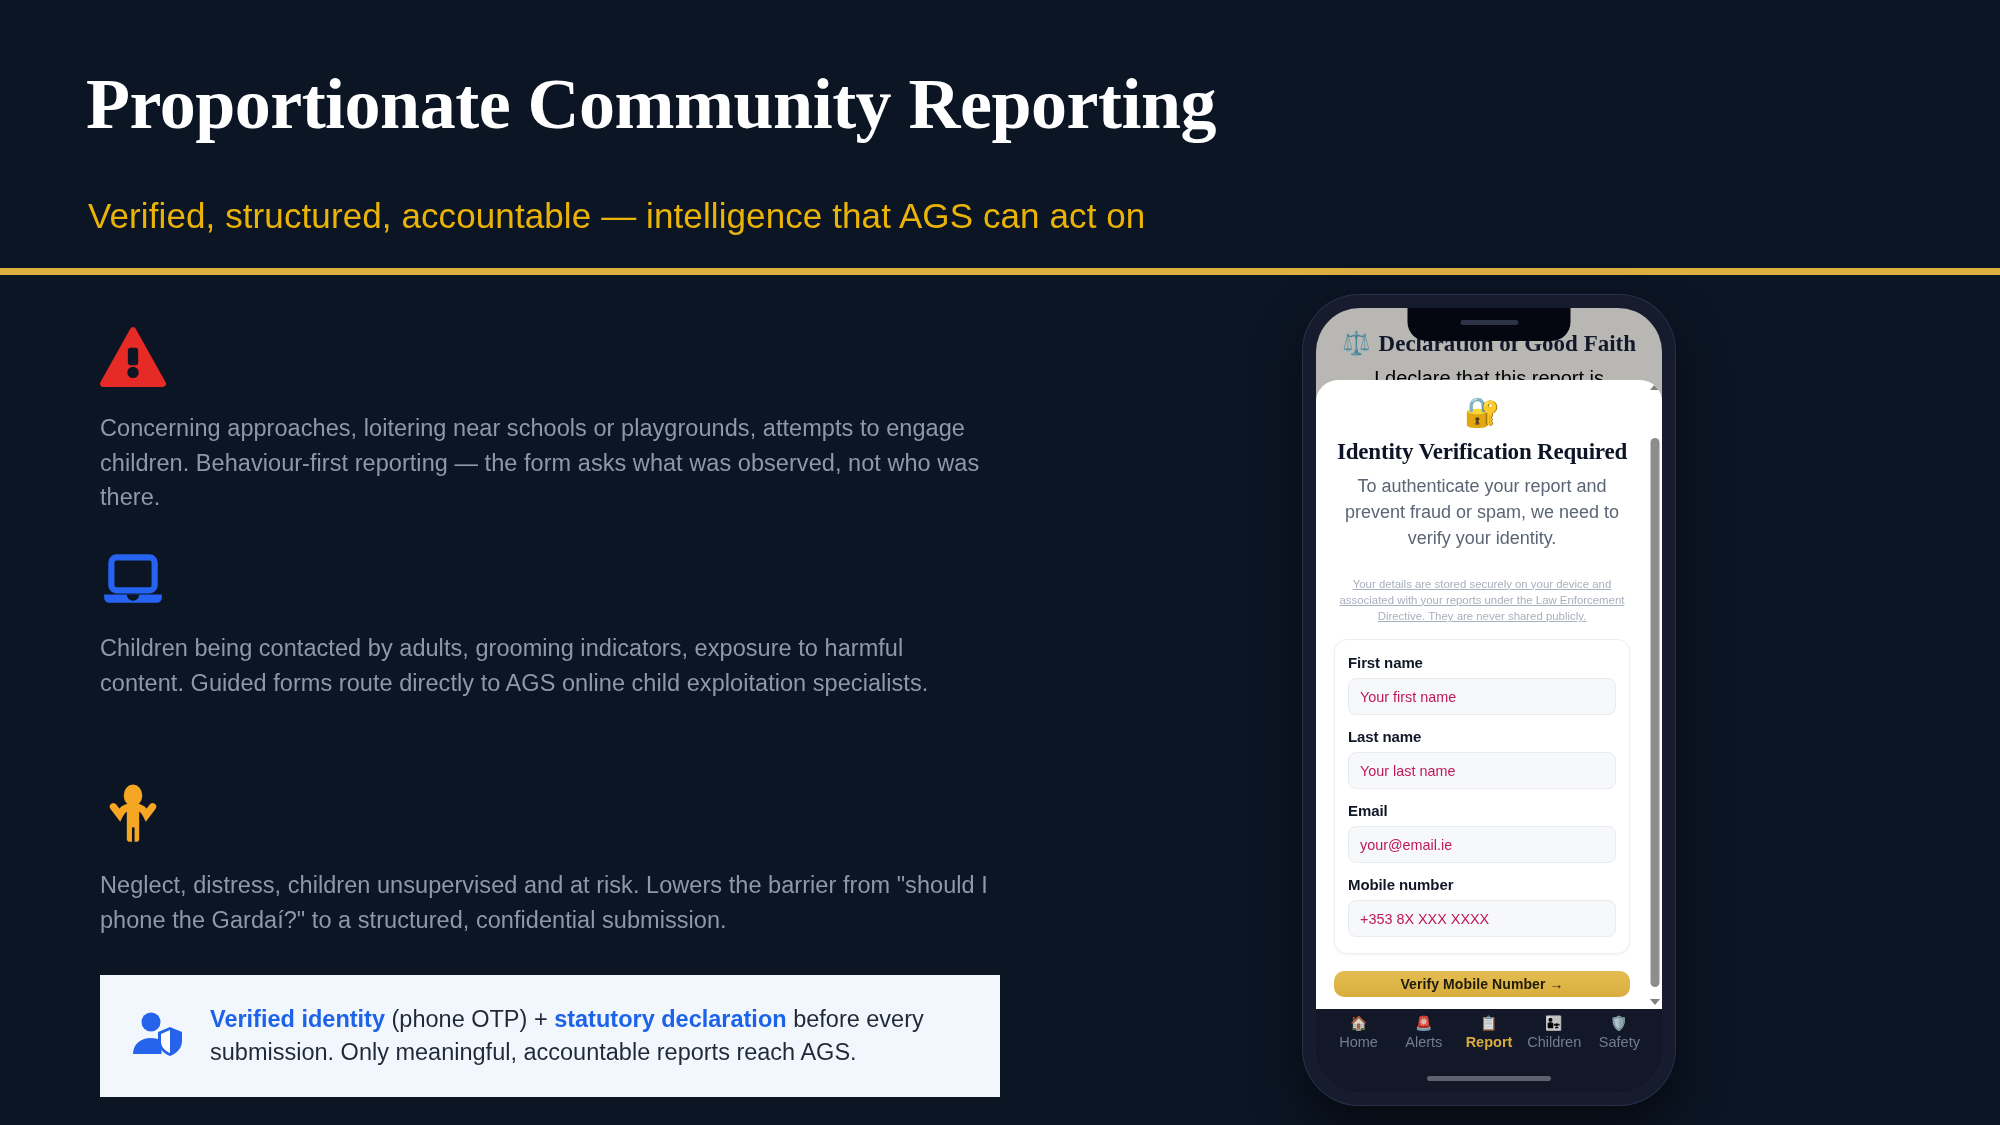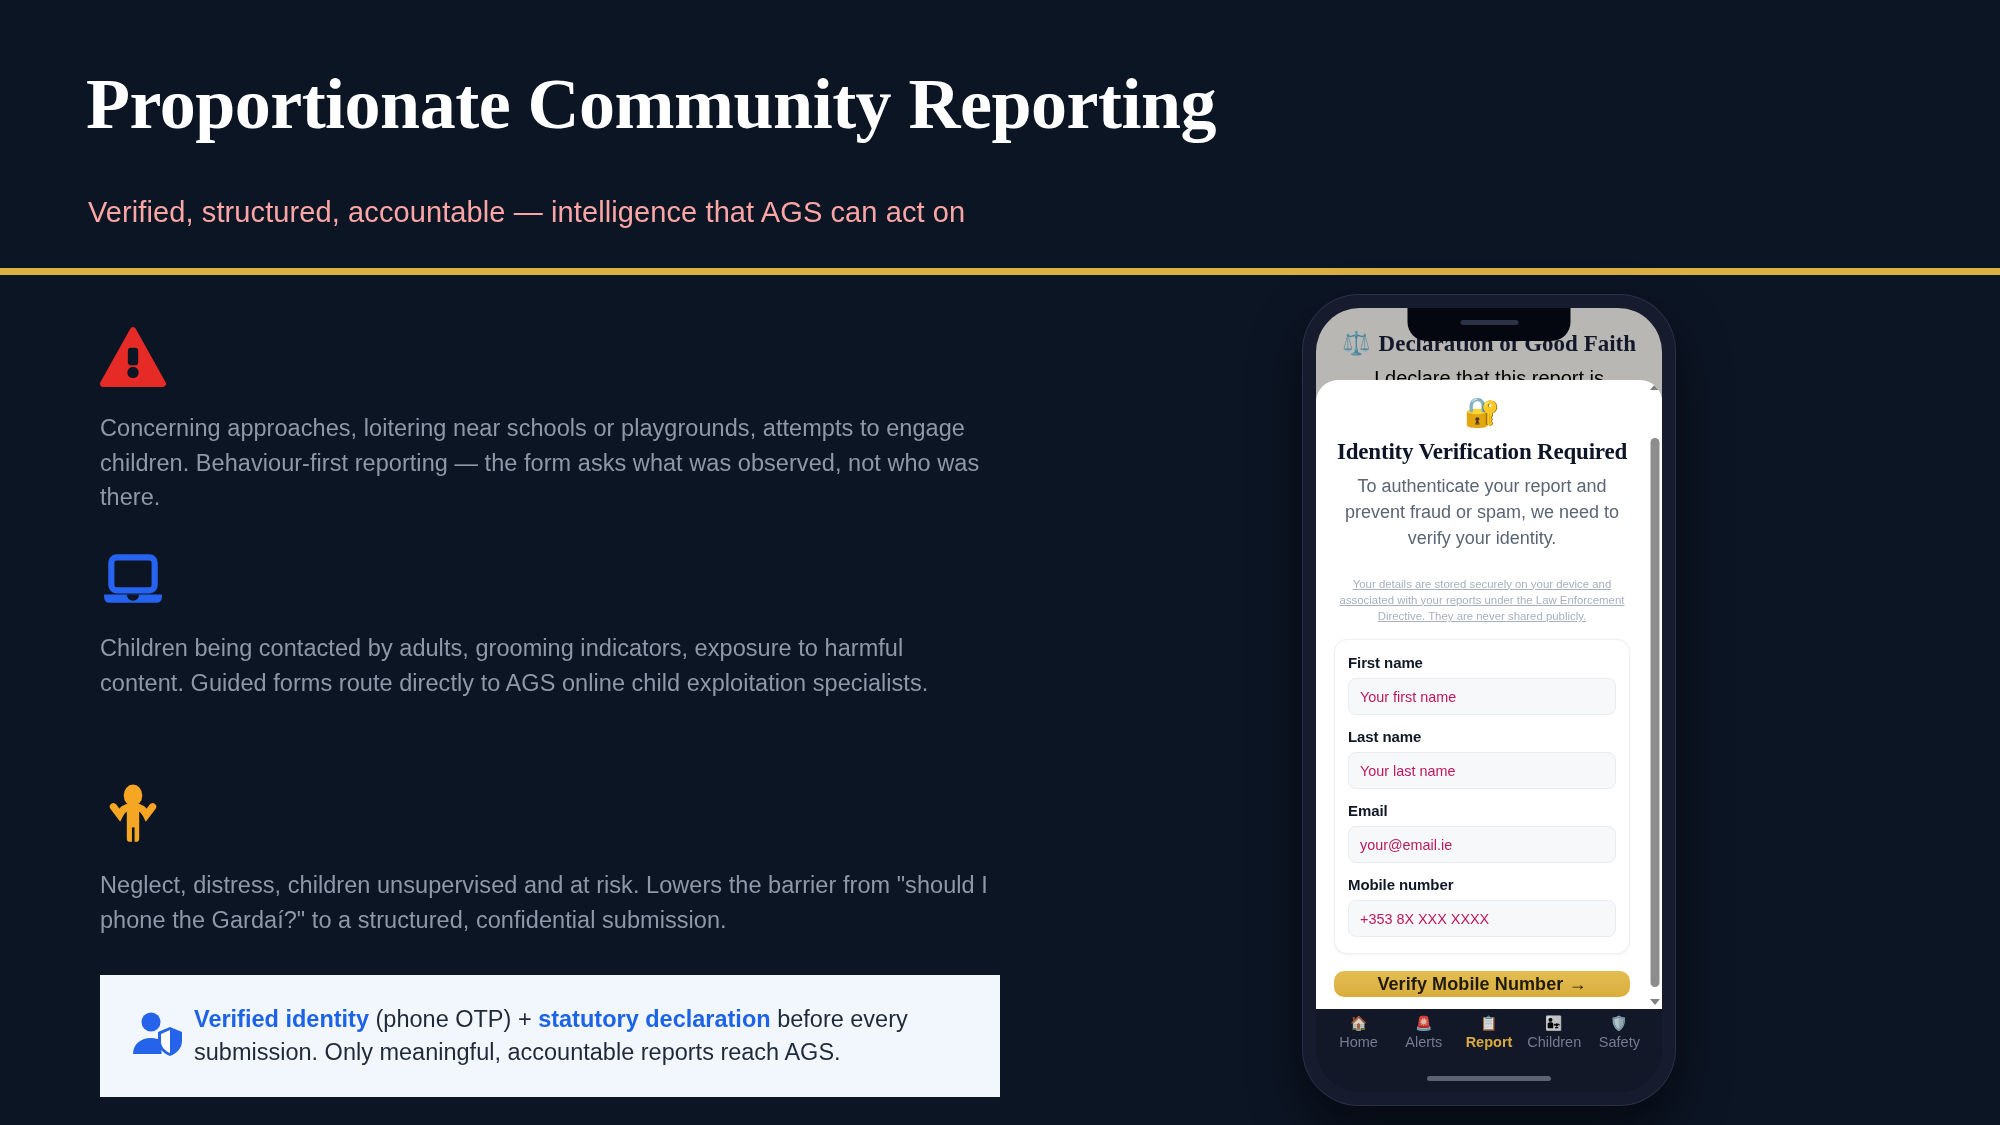--- a/index.html
+++ b/index.html
@@ -37,22 +37,22 @@
     font-size: 72px;
     line-height: 1.12;
     color: #ffffff;
     letter-spacing: -0.5px;
     white-space: nowrap;
   }
   .subtitle {
     position: absolute;
     left: 88px;
     top: 168px;
-    font-size: 29px;
-    color: #fca5a5;
+    font-size: 35px;
+    color: #eab308;
     letter-spacing: 0.1px;
     white-space: nowrap;
   }
   .gold-rule {
     position: absolute;
     left: 0;
     top: 268px;
     width: 2000px;
     height: 7px;
     background: #ddb042;
@@ -95,21 +95,21 @@
   
   .callout {
     position: absolute;
     left: 100px;
     top: 700px;
     width: 900px;
     min-height: 122px;
     background: #f2f7fe;
     display: flex;
     align-items: center;
-    gap: 10px;
+    gap: 26px;
     padding: 24px 28px 24px 30px;
   }
   .callout-icon {
     flex: 0 0 auto;
     width: 54px;
     height: 54px;
   }
   .callout-text {
     font-size: 23.5px;
     line-height: 1.42;
@@ -272,21 +272,21 @@
     font-size: 14.4px;
     color: #be185d;
   }
 
   .verify-btn {
     margin-top: 17px;
     height: 42px;
     border-radius: 10px;
     background: linear-gradient(180deg, #e3bd52 0%, #d9ad3d 100%);
     color: #201a08;
-    font-size: 18px;
+    font-size: 14px;
     font-weight: 700;
     display: flex;
     align-items: center;
     justify-content: center;
     letter-spacing: 0.1px;
     border: none;
     cursor: pointer;
   }
 
   

